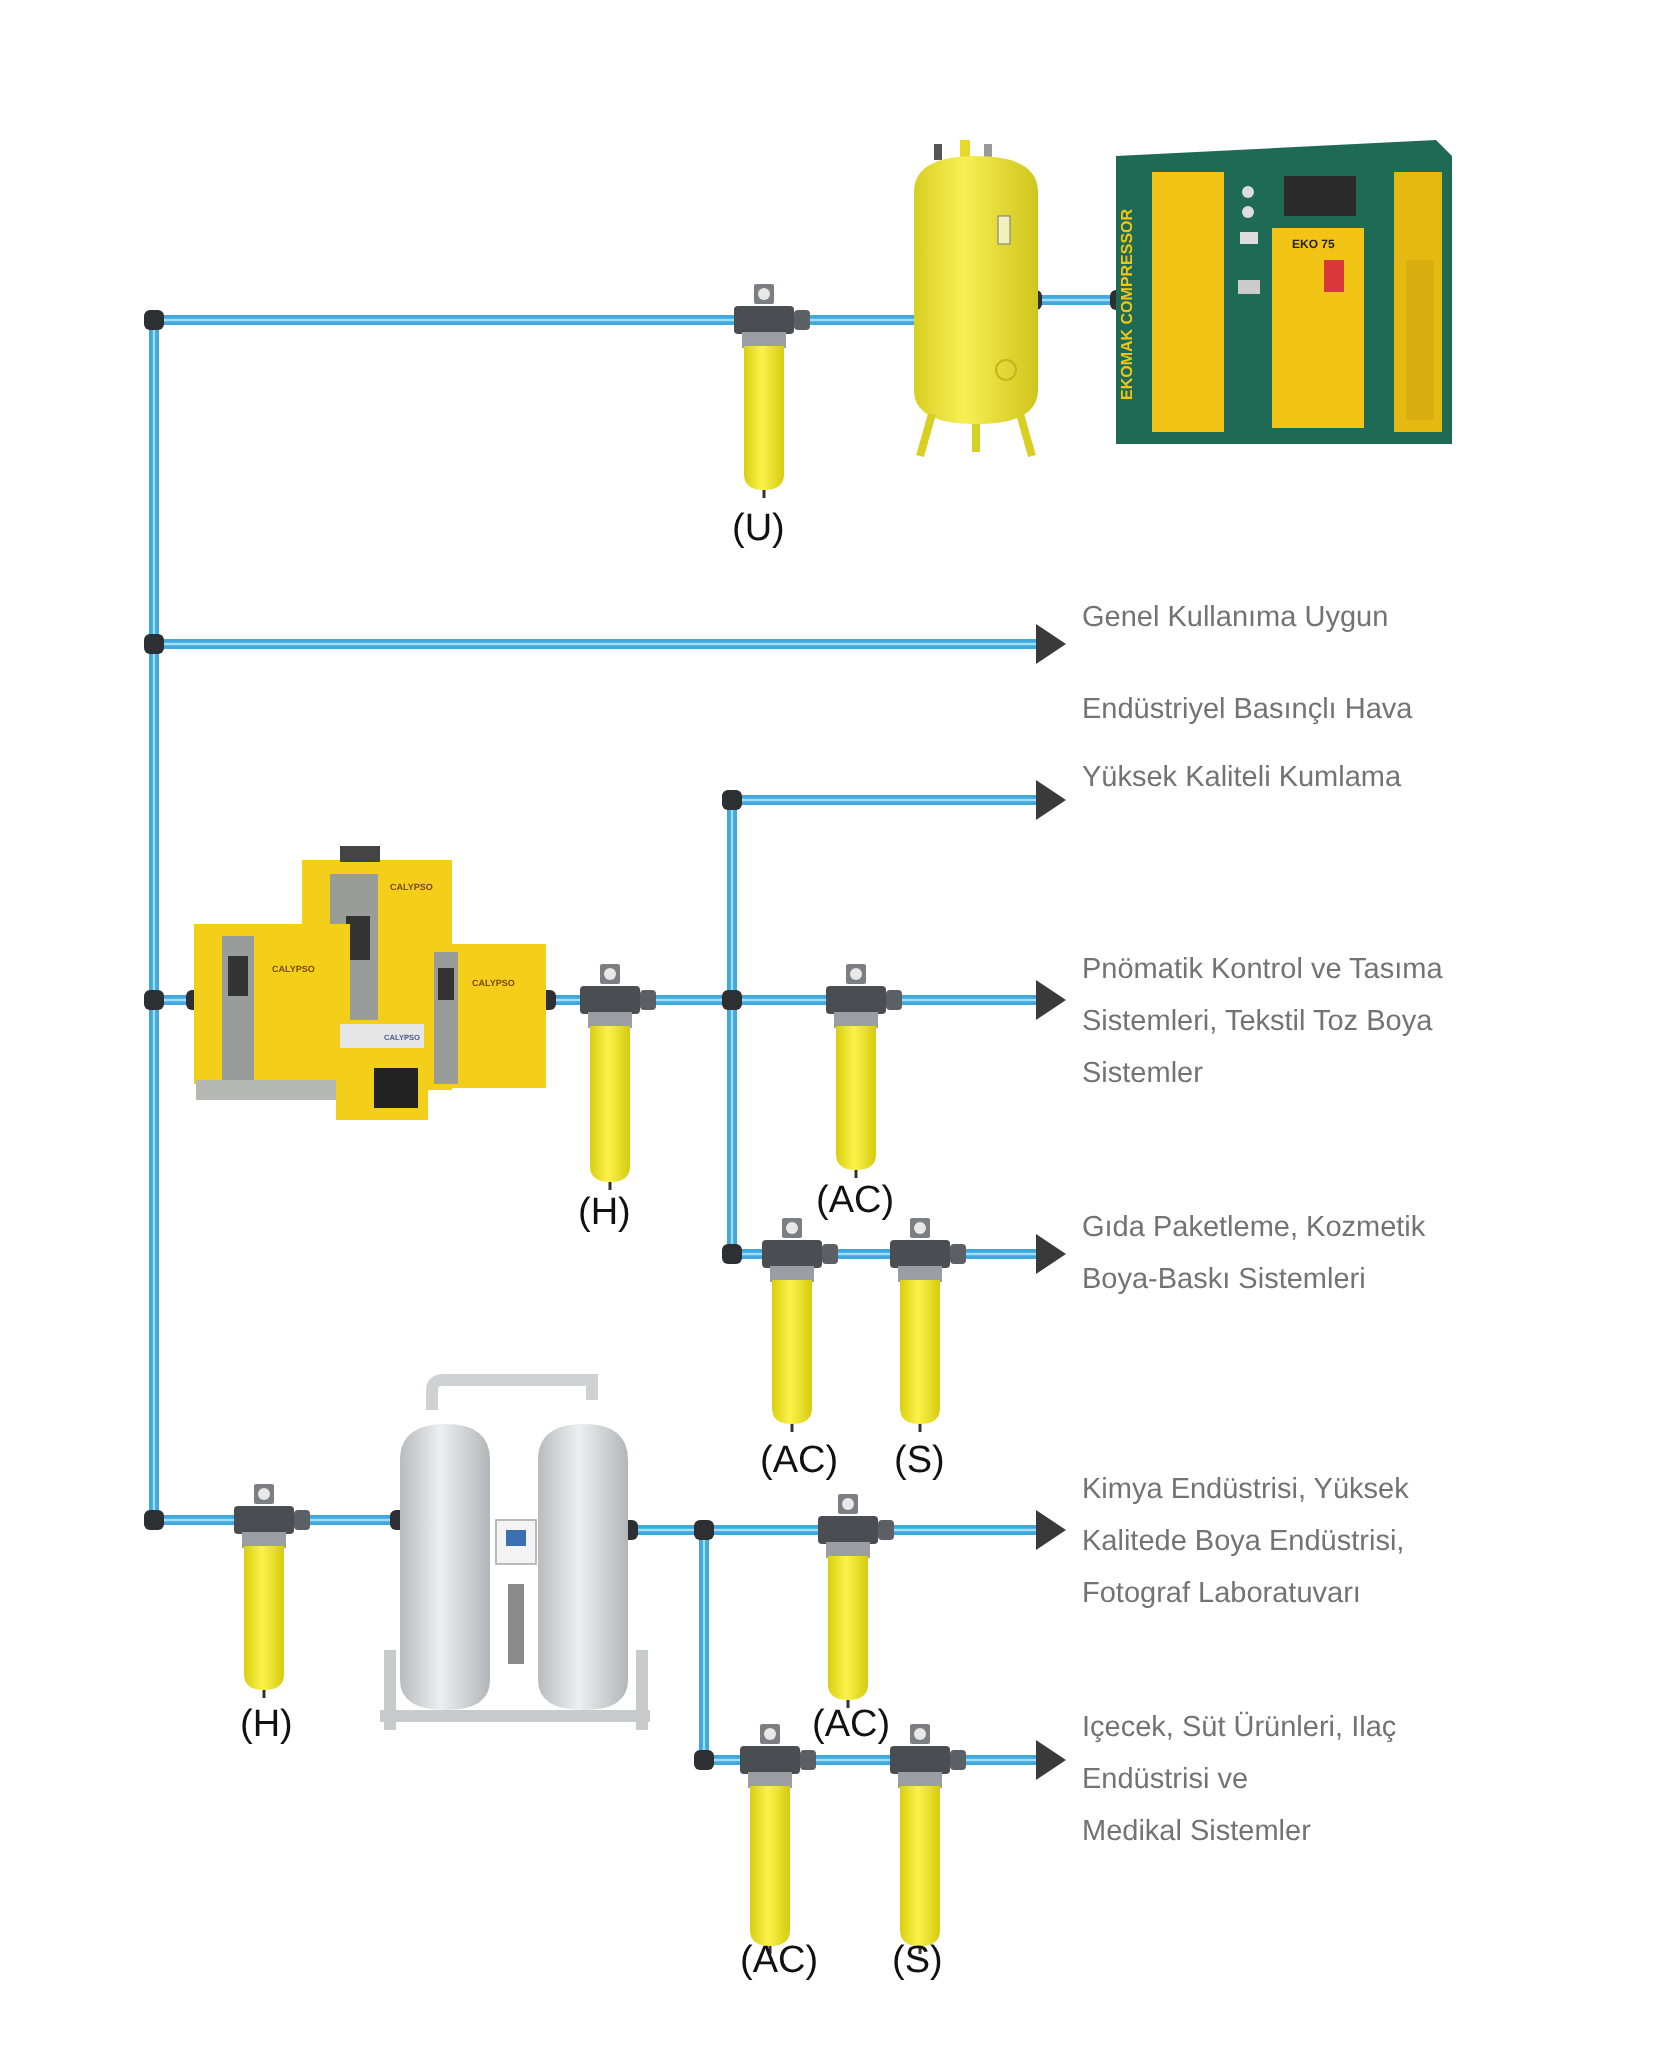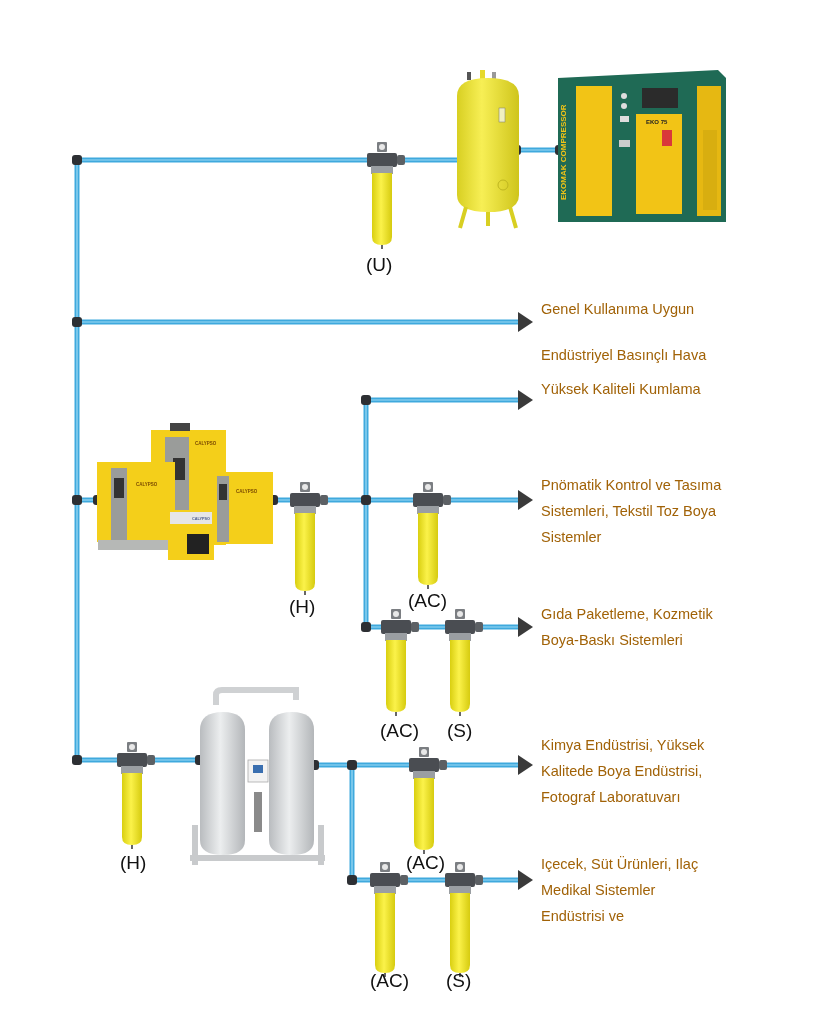--- a/index.html
+++ b/index.html
@@ -1,19 +1,19 @@
 <!DOCTYPE html>
 <html><head>
 <meta charset="utf-8">
 <style>
   html, body { margin:0; padding:0; background:#ffffff; }
   body { width:829px; height:1024px; position:relative; overflow:hidden;
          font-family:"Liberation Sans", sans-serif; }
   #stage { position:absolute; left:0; top:0; width:829px; height:1024px; }
-  .dest-label { position:absolute; left:541px; color:#a16207; font-size:14.5px; line-height:26px; white-space:nowrap; }
+  .dest-label { position:absolute; left:541px; color:#737373; font-size:14.5px; line-height:26px; white-space:nowrap; }
   .dest-label div { height:26px; }
   .filter-code { position:absolute; color:#111; font-size:19px; font-family:"Liberation Sans", sans-serif; }
 </style>
 </head>
 <body>
 
 <svg id="stage" width="829" height="1024" viewBox="0 0 829 1024">
   <defs>
     <linearGradient id="fbody" x1="0" x2="1">
       <stop offset="0" stop-color="#d9cf10"></stop>
@@ -283,15 +283,15 @@
   <div>Gıda Paketleme, Kozmetik</div>
   <div>Boya-Baskı Sistemleri</div>
 </div>
 <div class="dest-label" style="top:732px;">
   <div>Kimya Endüstrisi, Yüksek</div>
   <div>Kalitede Boya Endüstrisi,</div>
   <div>Fotograf Laboratuvarı</div>
 </div>
 <div class="dest-label" style="top:851px;">
   <div>Içecek, Süt Ürünleri, Ilaç</div>
+  <div>Endüstrisi ve</div>
   <div>Medikal Sistemler</div>
-  <div>Endüstrisi ve</div>
 </div>
 
 </body></html>

